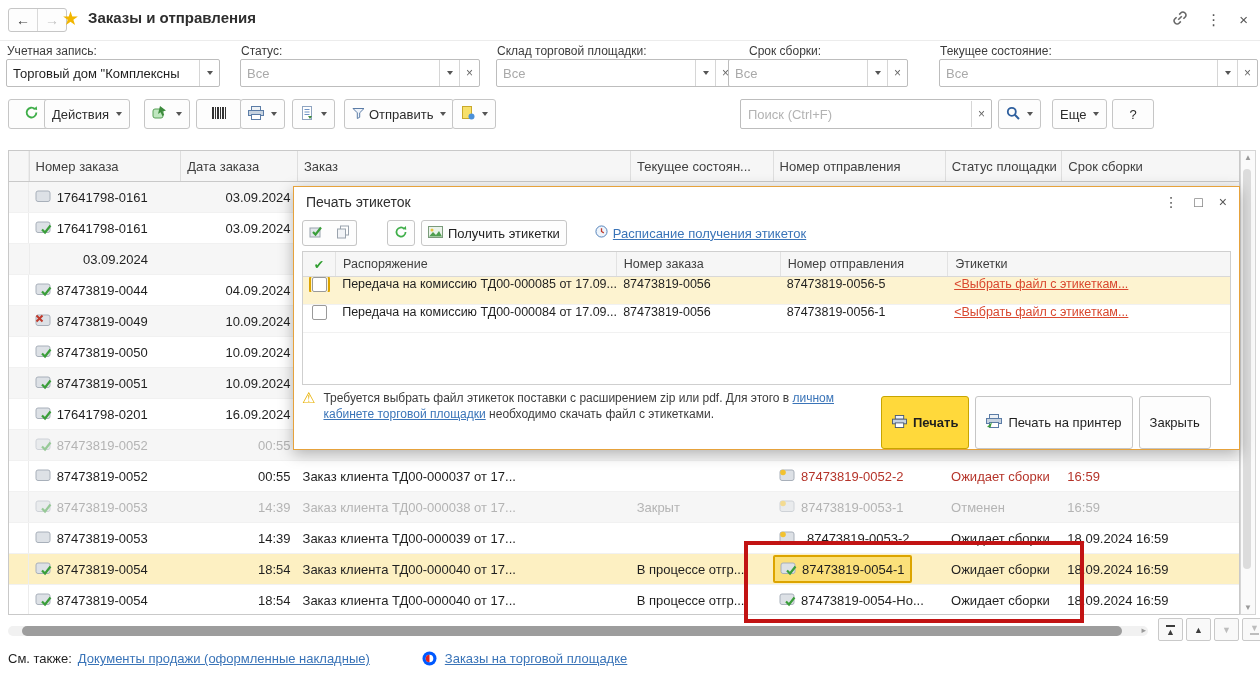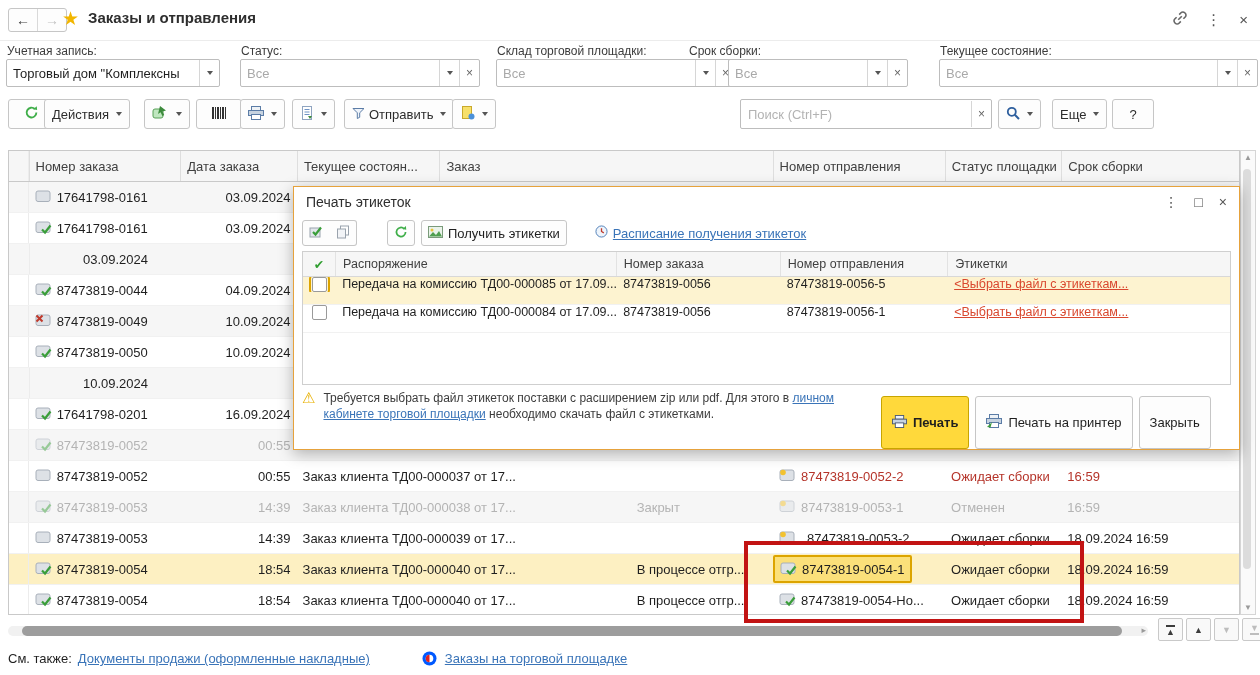--- a/index.html
+++ b/index.html
@@ -135,21 +135,21 @@
       </svg>
   </span>
   <span>⋮</span>
   <span>×</span>
 </div>
 <div class="hdr-line"></div>
 
 <div class="f-label" style="left:7px">Учетная запись:</div>
 <div class="f-label" style="left:241px">Статус:</div>
 <div class="f-label" style="left:497px">Склад торговой площадки:</div>
-<div class="f-label" style="left:689px">Срок сборки:</div>
+<div class="f-label" style="left:749px">Срок сборки:</div>
 <div class="f-label" style="left:940px">Текущее состояние:</div>
 
 <div class="f-input" style="left:6px;width:212px">
   <span class="f-val">Торговый дом "Комплексны</span>
   <span class="seg">
       <span class="tri"></span>
     </span>
 </div>
 <div class="f-input" style="left:240px;width:238px">
   <span class="f-val f-ph">Все</span>
@@ -259,22 +259,22 @@
 </div>
 <div class="tb" style="left:1112px;width:26px;justify-content:center">
   <span>?</span>
 </div>
 
 <div class="tbl">
   <div class="t-head">
     <div class="tc c0"></div>
     <div class="tc c1">Номер заказа</div>
     <div class="tc c2" style="justify-content:flex-start">Дата заказа</div>
+    <div class="tc c3">Заказ</div>
     <div class="tc c4">Текущее состоян...</div>
-    <div class="tc c3">Заказ</div>
     <div class="tc c5">Номер отправления</div>
     <div class="tc c6">Статус площадки</div>
     <div class="tc c7">Срок сборки</div>
   </div>
   <div id="orders-body">
       <div class="t-row zebra">
         <div class="tc c0"></div>
         <div class="tc c1">
           <span class="ic">
             <svg width="17" height="14" viewBox="0 0 17 14">
@@ -366,20 +366,29 @@
         </div>
         <div class="tc c2">10.09.2024</div>
         <div class="tc c3"></div>
         <div class="tc c4"></div>
         <div class="tc c5"></div>
         <div class="tc c6"></div>
         <div class="tc c7"></div>
       </div>
       <div class="t-row zebra">
         <div class="tc c0"></div>
+        <div class="tc c1">
+          <span class="ic">
+            <svg width="17" height="14" viewBox="0 0 17 14">
+              <rect x="1" y="1" width="14" height="10.5" rx="2" fill="#dde1e6" stroke="#a8b0ba"></rect>
+              <path d="M7 8.5 l3 3 l5.5 -7" stroke="#3a9e3a" stroke-width="2.2" fill="none"></path>
+            </svg>
+          </span>
+          <span>87473819-0051</span>
+        </div>
         <div class="tc c2">10.09.2024</div>
         <div class="tc c3"></div>
         <div class="tc c4"></div>
         <div class="tc c5"></div>
         <div class="tc c6"></div>
         <div class="tc c7"></div>
       </div>
       <div class="t-row">
         <div class="tc c0"></div>
         <div class="tc c1">

